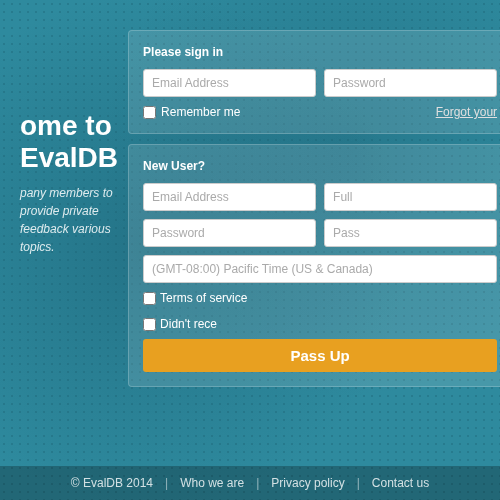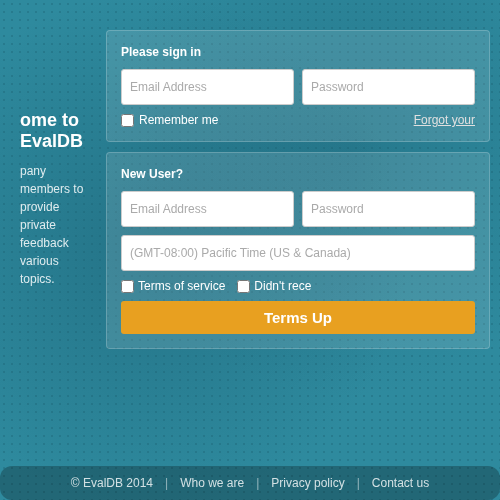--- a/index.html
+++ b/index.html
@@ -52,30 +52,31 @@
     }
 
     
     .left-panel {
       width: 240px;
       padding: 90px 0 0 20px;
       color: white;
     }
 
     .left-panel h1 {
-      font-size: 18px;
+      font-size: 28px;
       font-weight: bold;
       margin-bottom: 10px;
       color: #fff;
     }
 
     .left-panel p {
       font-size: 12px;
       color: rgba(255,255,255,0.85);
       line-height: 1.5;
+      font-style: italic;
     }
 
     
     .right-panel {
       flex: 1;
       padding: 10px 10px 10px 10px;
       display: flex;
       flex-direction: column;
       gap: 10px;
     }
@@ -96,21 +97,21 @@
     }
 
     .form-row {
       display: flex;
       gap: 8px;
       margin-bottom: 8px;
     }
 
     .form-input {
       flex: 1;
-      height: 36px;
+      height: 28px;
       padding: 8px 8px;
       border: 1px solid #ccc;
       border-radius: 3px;
       font-size: 12px;
       color: #555;
       background: #fff;
       outline: none;
     }
 
     .form-input::placeholder {
@@ -148,20 +149,21 @@
       grid-column: 1 / -1;
     }
 
     .form-check-group {
       display: flex;
       align-items: flex-start;
       gap: 12px;
       margin-bottom: 8px;
       font-size: 12px;
       color: #fff;
+      flex-direction: column;
     }
 
     .form-check-group label {
       display: flex;
       align-items: center;
       gap: 4px;
     }
 
     .btn-signup {
       display: block;
@@ -181,21 +183,20 @@
     .footer {
       background: rgba(0,0,0,0.25);
       color: rgba(255,255,255,0.8);
       font-size: 12px;
       text-align: center;
       padding: 10px;
       display: flex;
       align-items: center;
       justify-content: center;
       gap: 12px;
-      border-radius: 12px;
     }
 
     .footer span, .footer a {
       color: rgba(255,255,255,0.8);
       text-decoration: none;
     }
 
     .footer .separator {
       color: rgba(255,255,255,0.5);
     }
@@ -236,34 +237,36 @@
             <span>Remember me</span>
           </div>
           <a href="#">Forgot your</a>
         </div>
       </div>
 
       <div class="form-card">
         <h2>New User?</h2>
         <div class="form-grid">
           <input class="form-input" type="text" placeholder="Email Address" style="">
+          <input class="form-input" type="text" placeholder="Full" style="">
           <input class="form-input" type="password" placeholder="Password" style="">
+          <input class="form-input" type="password" placeholder="Pass" style="">
           <input class="form-input form-full" type="text" placeholder="(GMT-08:00) Pacific Time (US &amp; Canada)" style="">
         </div>
         <div class="form-check-group">
           <label>
             <input type="checkbox" style="">
             <span>Terms of service</span>
           </label>
           <label>
             <input type="checkbox" style="">
             <span>Didn't rece</span>
           </label>
         </div>
-        <button class="btn-signup">Terms Up</button>
+        <button class="btn-signup">Pass Up</button>
       </div>
 
     </div>
   </div>
 
   <div class="footer">
     <span>© EvalDB 2014</span>
     <span class="separator">|</span>
     <a href="#">Who we are</a>
     <span class="separator">|</span>

